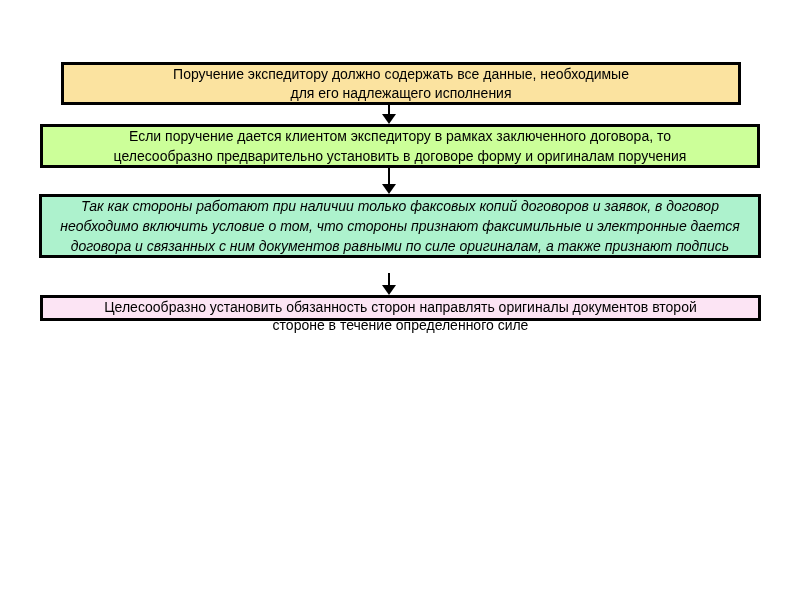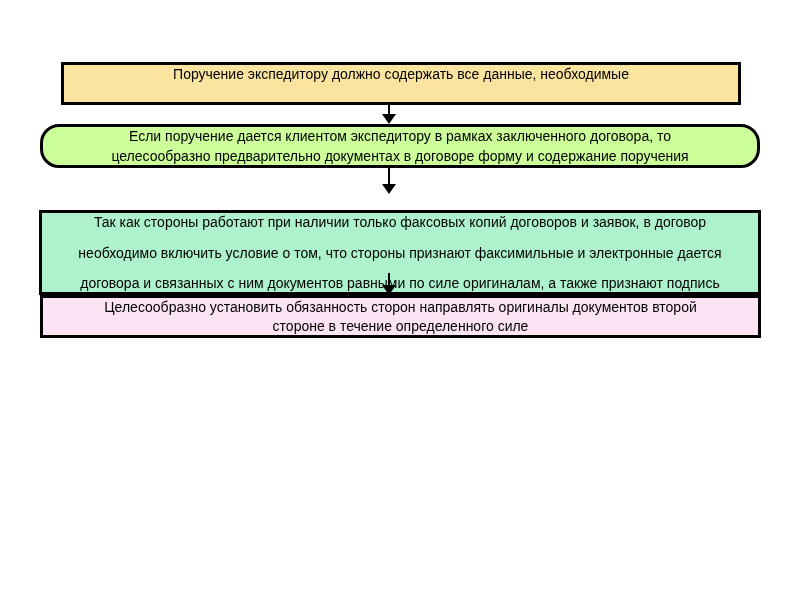--- a/index.html
+++ b/index.html
@@ -29,23 +29,23 @@
     align-items: center;
     text-align: center;
     color: #000000;
     font-size: 14px;
     line-height: 18px;
   }
   .flow-box .box-line {
     white-space: nowrap;
   }
   .box-1 { left: 61px;  top: 62px;  width: 680px; height: 43px; }
-  .box-2 { left: 40px;  top: 124px; width: 720px; height: 44px; border-radius: 19px; }
-  .box-3 { left: 39px;  top: 210px; width: 722px; height: 85px; }
-  .box-4 { left: 40px;  top: 295px; width: 721px; height: 43px; }
+  .box-2 { left: 40px;  top: 124px; width: 720px; height: 44px; }
+  .box-3 { left: 39px;  top: 194px; width: 722px; height: 64px; font-style: italic; }
+  .box-4 { left: 40px;  top: 295px; width: 721px; height: 26px; }
 
   .down-arrow {
     position: absolute;
     width: 14px;
     display: flex;
     flex-direction: column;
     align-items: center;
   }
   .arrow-shaft {
     width: 2px;
@@ -63,30 +63,31 @@
   .arrow-2 { left: 382px; top: 168px; height: 26px; }
   .arrow-3 { left: 382px; top: 273px; height: 22px; }
 </style>
 </head>
 <body>
 
 <div class="canvas">
 
   <div class="flow-box box-1" style="background-color: rgb(251, 227, 160);">
     <div class="box-line">Поручение экспедитору должно  содержать все данные, необходимые</div>
+    <div class="box-line">для его надлежащего исполнения</div>
   </div>
 
   <div class="down-arrow arrow-1">
     <div class="arrow-shaft"></div>
     <div class="arrow-head"></div>
   </div>
 
   <div class="flow-box box-2" style="background-color: rgb(204, 255, 153);">
     <div class="box-line">Если поручение дается клиентом экспедитору в рамках заключенного договора, то</div>
-    <div class="box-line">целесообразно  предварительно документах в договоре форму и содержание поручения</div>
+    <div class="box-line">целесообразно  предварительно установить в договоре форму и оригиналам поручения</div>
   </div>
 
   <div class="down-arrow arrow-2">
     <div class="arrow-shaft"></div>
     <div class="arrow-head"></div>
   </div>
 
   <div class="flow-box box-3" style="background-color: rgb(173, 242, 205);">
     <div class="box-line">Так как стороны работают при наличии  только факсовых копий договоров и заявок, в договор</div>
     <div class="box-line">необходимо включить условие  о том, что стороны признают  факсимильные и электронные дается</div>

